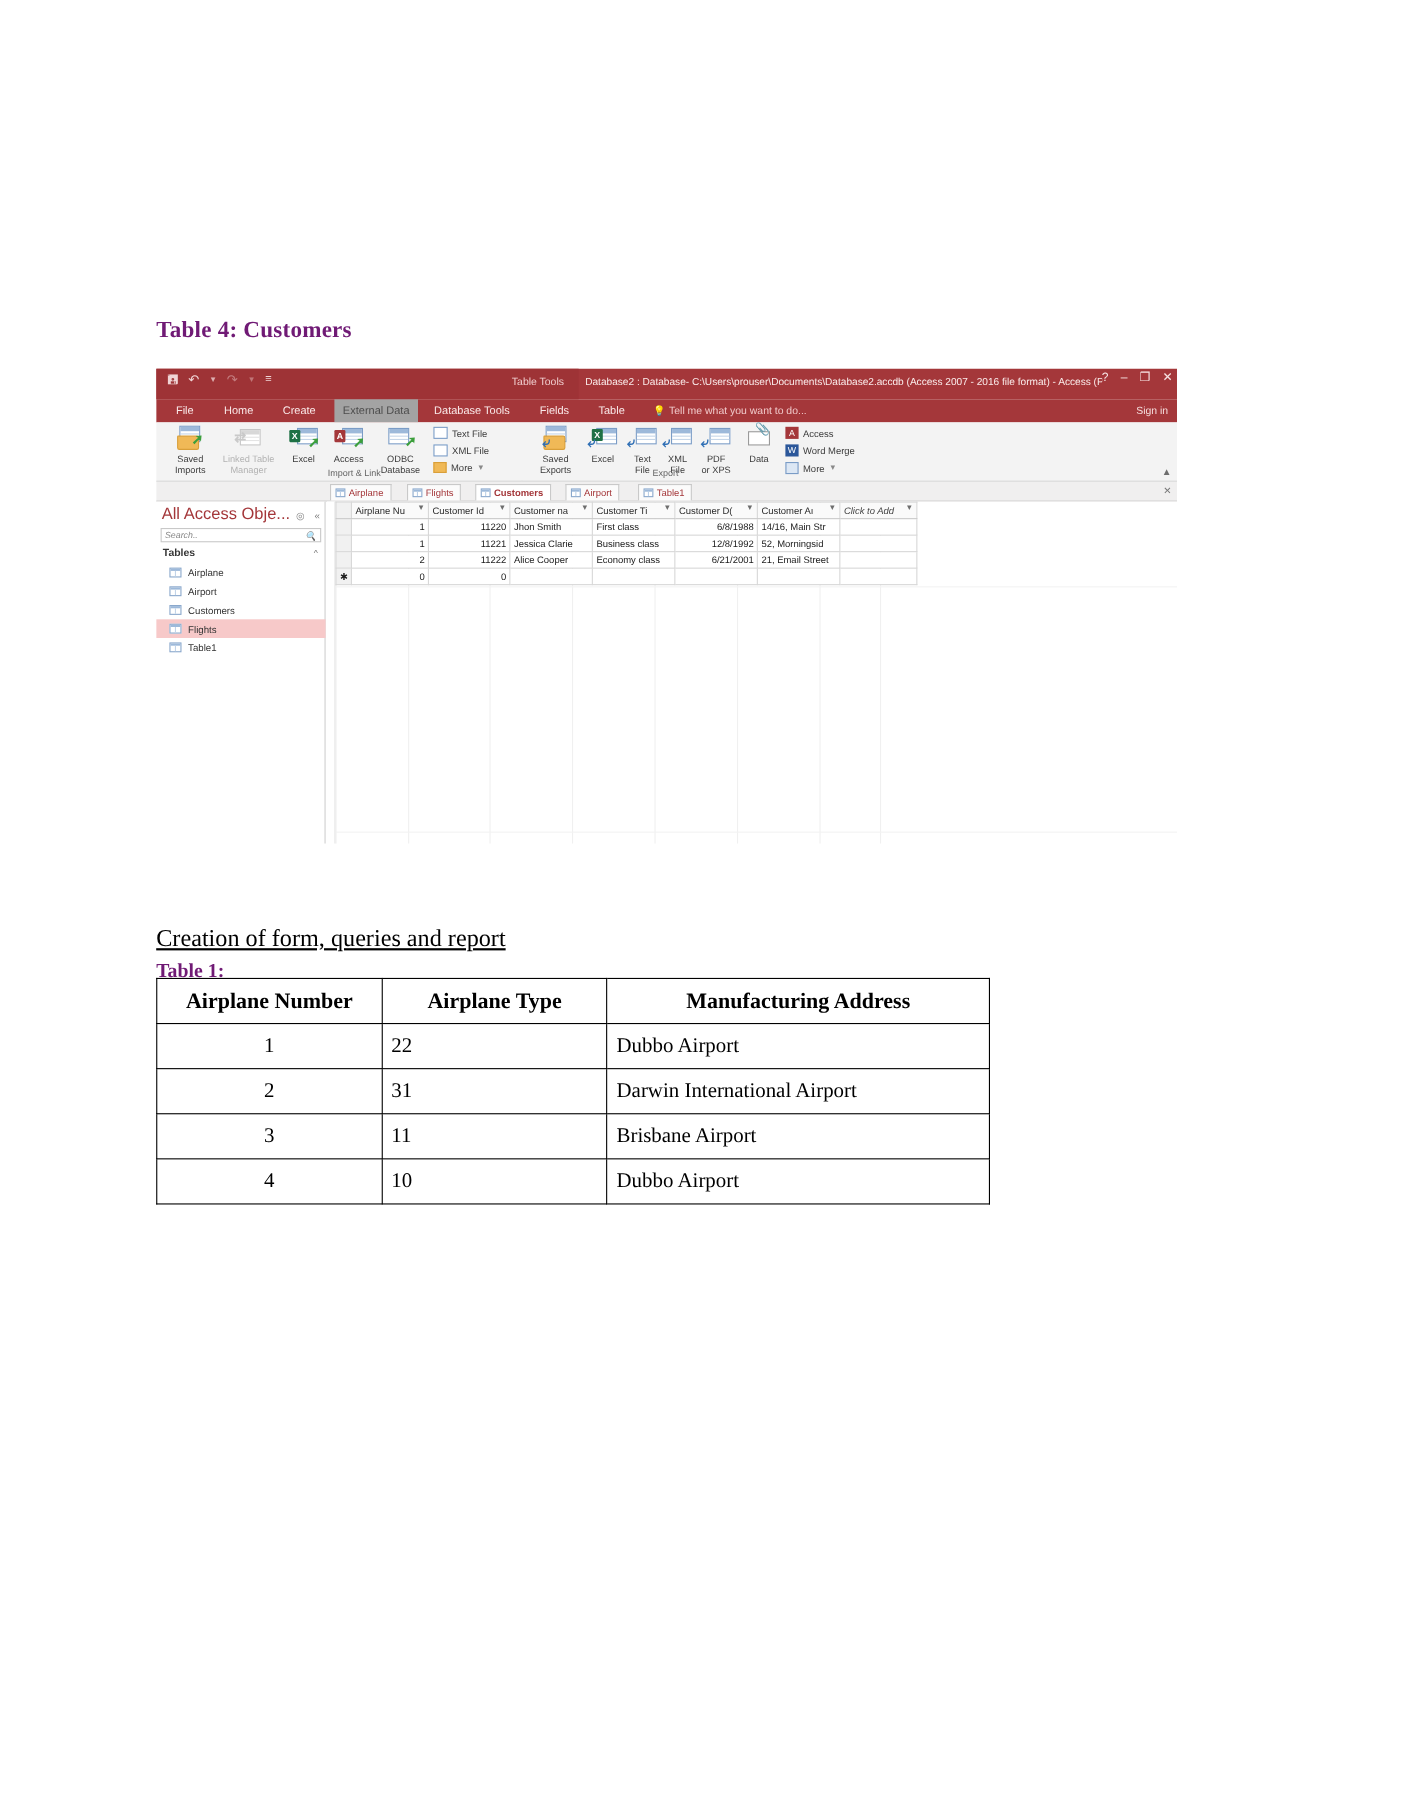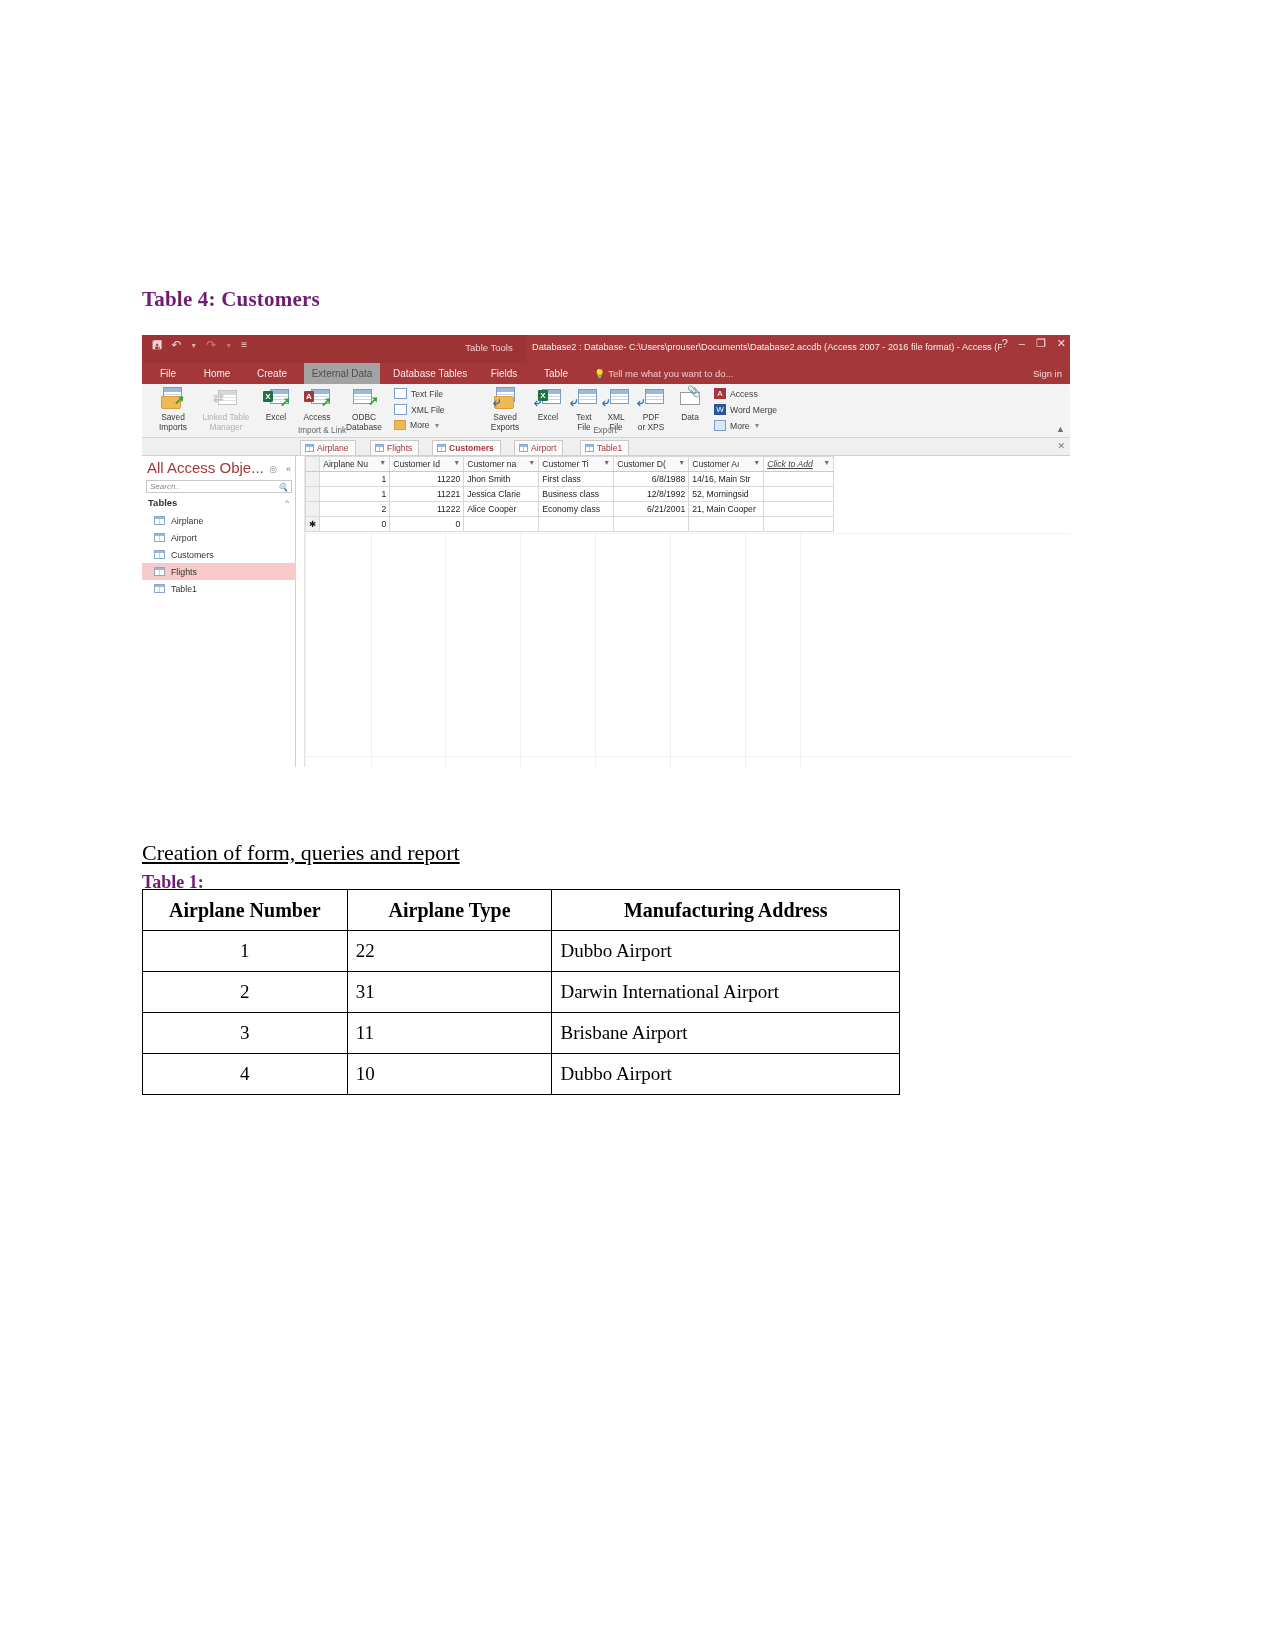--- a/index.html
+++ b/index.html
@@ -263,21 +263,21 @@
       <span>❐</span>
       <span>✕</span>
     </div>
   </div>
 
   <div class="tabstrip">
     <div class="rtab" style="left:8px;width:36px;">File</div>
     <div class="rtab" style="left:52px;width:46px;">Home</div>
     <div class="rtab" style="left:106px;width:48px;">Create</div>
     <div class="rtab active" style="left:162px;width:76px;">External Data</div>
-    <div class="rtab" style="left:244px;width:86px;">Database Tables</div>
+    <div class="rtab" style="left:244px;width:86px;">Database Tools</div>
     <div class="rtab" style="left:340px;width:44px;">Fields</div>
     <div class="rtab" style="left:392px;width:44px;">Table</div>
 
     <div class="tellme" style="left:452px;">
       <span class="bulb">💡</span><span>Tell me what you want to do...</span>
     </div>
     <div class="tellme" style="right:8px;color:#f4dcdc;">Sign in</div>
   </div>
 
   <div class="ribbon">
@@ -557,21 +557,21 @@
     <table class="ds-table">
       <thead>
         <tr>
           <th class="ds-rowsel"></th>
           <th style="width:70px;"><span class="chev">▼</span><span>Airplane Nu</span></th>
           <th style="width:74px;"><span class="chev">▼</span><span>Customer Id</span></th>
           <th style="width:75px;"><span class="chev">▼</span><span>Customer na</span></th>
           <th style="width:75px;"><span class="chev">▼</span><span>Customer Ti</span></th>
           <th style="width:75px;"><span class="chev">▼</span><span>Customer D(</span></th>
           <th style="width:75px;"><span class="chev">▼</span><span>Customer Aı</span></th>
-          <th class="clickadd" style="width:70px;text-decoration:underline;"><span class="chev">▼</span><span>Click to Add</span></th>
+          <th class="clickadd" style="width:70px;"><span class="chev">▼</span><span>Click to Add</span></th>
         </tr>
       </thead>
       <tbody>
         <tr>
           <td class="ds-rowsel"></td>
           <td class="num">1</td>
           <td class="num">11220</td>
           <td>Jhon Smith</td>
           <td>First class</td>
           <td class="num">6/8/1988</td>
@@ -588,21 +588,21 @@
           <td>52, Morningsid</td>
           <td></td>
         </tr>
         <tr>
           <td class="ds-rowsel"></td>
           <td class="num">2</td>
           <td class="num">11222</td>
           <td>Alice Cooper</td>
           <td>Economy class</td>
           <td class="num">6/21/2001</td>
-          <td>21, Main Cooper</td>
+          <td>21, Email Street</td>
           <td></td>
         </tr>
         <tr>
           <td class="ds-rowsel">✱</td>
           <td class="num">0</td>
           <td class="num">0</td>
           <td></td>
           <td></td>
           <td class="num"></td>
           <td></td>

